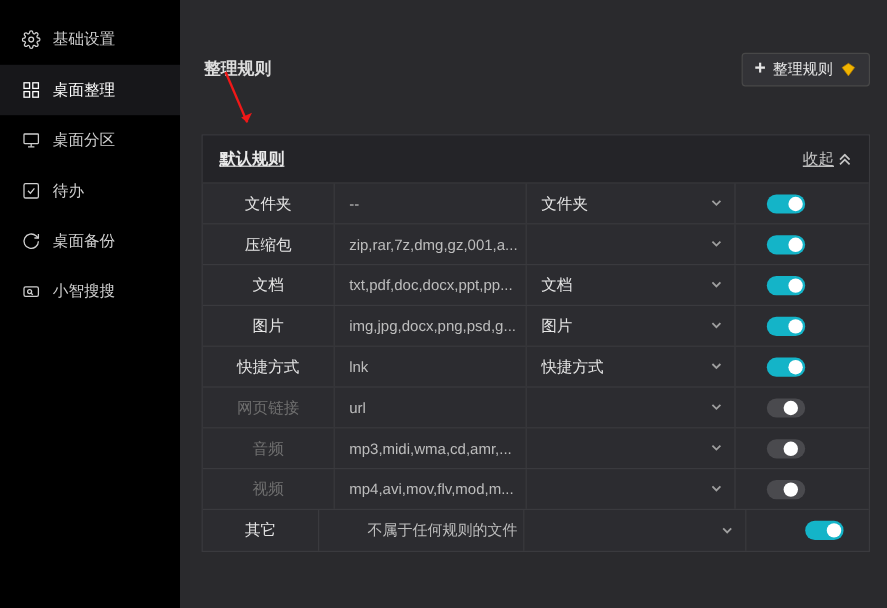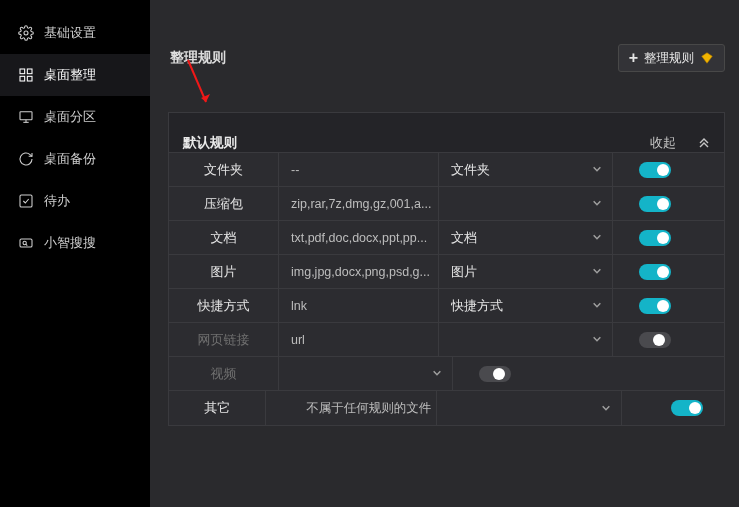--- a/index.html
+++ b/index.html
@@ -24,23 +24,23 @@
   .custom-btn { display: flex; align-items: center; gap: 6px; height: 28px; padding: 0 10px; border: 1px solid #484848; border-radius: 3px; background: #333337; cursor: pointer; font-size: 12.5px; }
   .plus { font-size: 16px; line-height: 1; font-weight: bold; }
   .diamond { width: 14px; height: 14px; }
 
   
   .arrow { position: absolute; top: 58px; left: 34px; }
   .arrow svg { width: 30px; height: 58px; }
 
   
   .panel { border: 1px solid #3a3a3e; background: #2c2c30; }
-  .panel-hdr { display: flex; align-items: flex-end; justify-content: space-between; height: 40px; padding: 0 14px; background: #242428; border-bottom: 1px solid #3a3a3e; }
+  .panel-hdr { display: flex; align-items: center; justify-content: space-between; height: 40px; padding: 0 14px; background: #242428; border-bottom: 1px solid #3a3a3e; text-decoration: underline; }
   .panel-title { font-weight: bold; font-size: 13.5px; color: #eaeaea; }
-  .collapse { display: flex; align-items: center; gap: 22px; cursor: pointer; color: #c5c5c5; }
+  .collapse { display: flex; align-items: center; gap: 3px; cursor: pointer; color: #c5c5c5; }
 
   
   .tbl { display: flex; flex-direction: column; }
   .row { display: flex; height: 34px; align-items: center; border-bottom: 1px solid #3a3a3e; }
   .row:last-child { border-bottom: none; gap: 28px; }
   .row.head { background: #2f2f33; color: #bcbcbc; font-size: 12px; }
   .row.disabled { color: #6f6f6f; text-align: right; }
   .row.disabled .toggle .bar { background: #4a4a4e; }
   .row.disabled .toggle .knob { left: 14px; }
 
@@ -95,34 +95,34 @@
             <rect x="3" y="4" width="18" height="12" rx="1"></rect>
             <line x1="8" y1="20" x2="16" y2="20"></line>
             <line x1="12" y1="16" x2="12" y2="20"></line>
           </svg>
         </span>
       <span>桌面分区</span>
     </div>
     <div class="side-item">
       <span class="ic">
           <svg viewBox="0 0 24 24">
+            <rect x="3" y="3" width="18" height="18" rx="2"></rect>
+            <polyline points="8 12 11 15 16 9"></polyline>
+          </svg>
+        </span>
+      <span>待办</span>
+    </div>
+    <div class="side-item">
+      <span class="ic">
+          <svg viewBox="0 0 24 24">
             <path d="M21 12a9 9 0 1 1-3-6.7L21 8"></path>
             <polyline points="21 3 21 8 16 8"></polyline>
           </svg>
         </span>
       <span>桌面备份</span>
-    </div>
-    <div class="side-item">
-      <span class="ic">
-          <svg viewBox="0 0 24 24">
-            <rect x="3" y="3" width="18" height="18" rx="2"></rect>
-            <polyline points="8 12 11 15 16 9"></polyline>
-          </svg>
-        </span>
-      <span>待办</span>
     </div>
     <div class="side-item">
       <span class="ic">
           <svg viewBox="0 0 24 24">
             <rect x="3" y="6" width="18" height="12" rx="2"></rect>
             <circle cx="10" cy="12" r="2.5"></circle>
             <line x1="12" y1="14" x2="14" y2="16"></line>
           </svg>
         </span>
       <span>小智搜搜</span>
@@ -252,21 +252,38 @@
                 </svg></span>
             </div>
             <div class="col col-enable">
               <div class="toggle off">
                 <div class="bar"></div>
                 <div class="knob"></div>
               </div>
             </div>
           </div>
           <div class="row disabled">
+            <div class="col col-type">音频</div>
+            <div class="col col-ext">mp3,midi,wma,cd,amr,...</div>
+            <div class="col col-target">
+              <span class="target-text"></span>
+              <span class="chev"><svg viewBox="0 0 12 12">
+                  <polyline points="2,4 6,8 10,4"></polyline>
+                </svg></span>
+            </div>
+            <div class="col col-enable">
+              <div class="toggle off">
+                <div class="bar"></div>
+                <div class="knob"></div>
+              </div>
+            </div>
+          </div>
+          <div class="row disabled">
             <div class="col col-type">视频</div>
+            <div class="col col-ext">mp4,avi,mov,flv,mod,m...</div>
             <div class="col col-target">
               <span class="target-text"></span>
               <span class="chev"><svg viewBox="0 0 12 12">
                   <polyline points="2,4 6,8 10,4"></polyline>
                 </svg></span>
             </div>
             <div class="col col-enable">
               <div class="toggle off">
                 <div class="bar"></div>
                 <div class="knob"></div>

